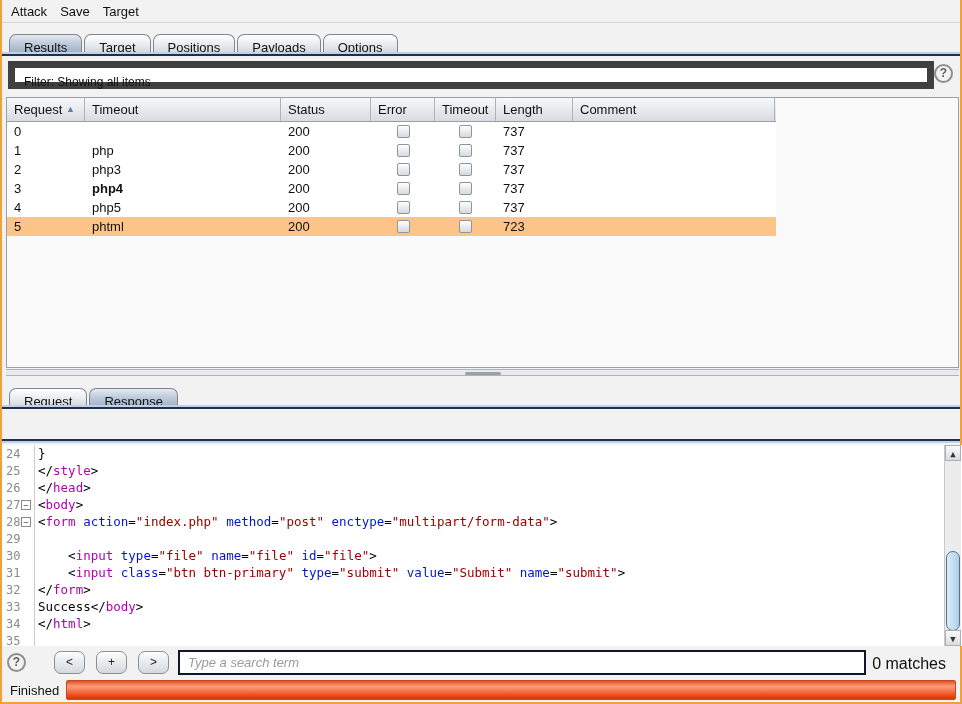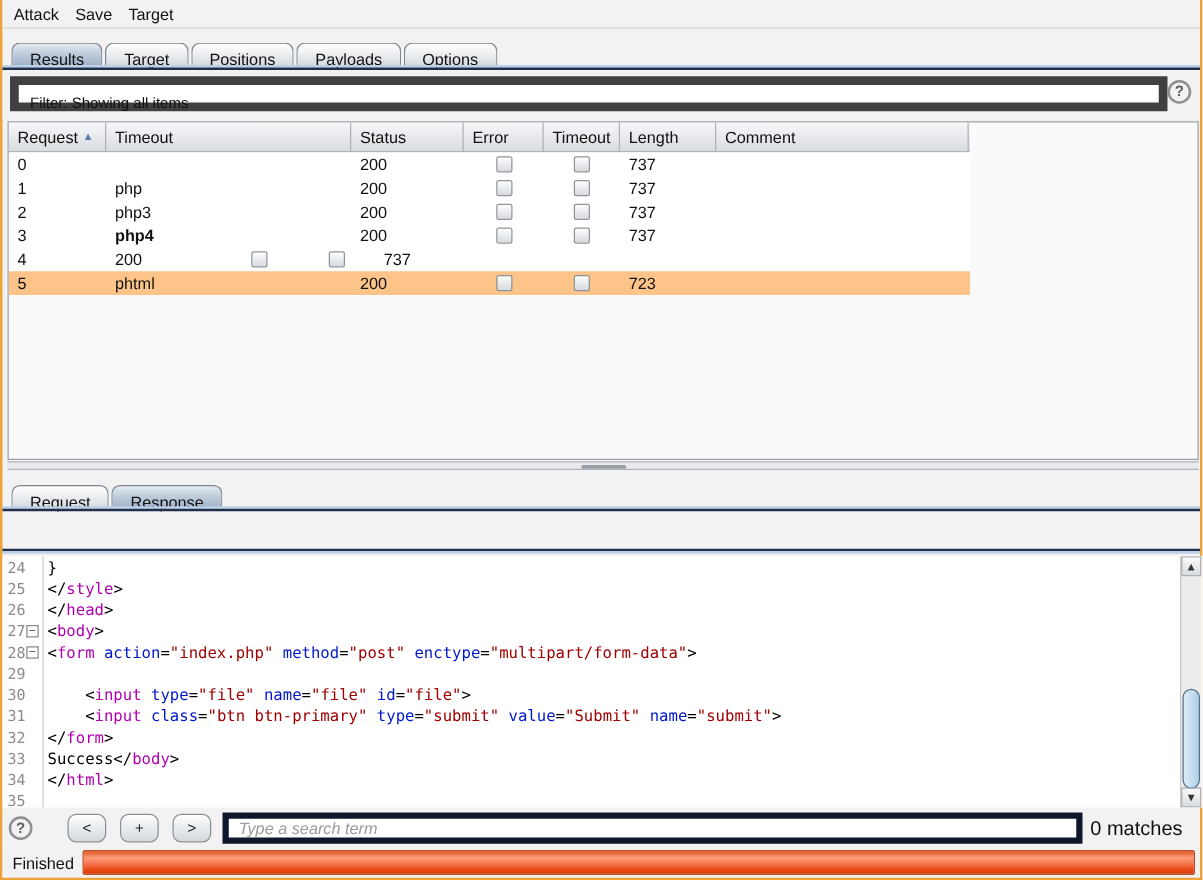--- a/index.html
+++ b/index.html
@@ -79,21 +79,21 @@
   .vthumb { position:absolute; left:1px; top:106px; width:14px; height:80px; border:1px solid #52718c; border-radius:8px;
             background:linear-gradient(90deg,#dcedf8 0%,#c2dcef 60%,#aecfe6 100%); }
 
   
   .search-row { position:absolute; top:648px; left:0; right:0; height:30px; background:#f2f2f2; }
   .search-help { left:5px; top:5px; }
   .sbtn { position:absolute; top:3px; width:31px; height:23px; border:1px solid #8a9097; border-radius:7px;
           background:linear-gradient(180deg,#fdfdfe 0%,#e8ebee 50%,#d4d9de 100%);
           font-size:12px; color:#222; text-align:center; line-height:21px; }
   .sb-prev { left:52px; } .sb-add { left:94px; } .sb-next { left:136px; }
-  .search-input { position:absolute; left:176px; top:2px; width:688px; height:25px; border:5px solid #0f172a;
+  .search-input { position:absolute; left:176px; top:2px; width:688px; height:25px; border:2px solid #0f172a;
                   padding-left:8px; font-size:13px; color:#111; background:#fff; font-family:"Liberation Sans",sans-serif; }
   .search-input::placeholder { color:#9a9a9a; font-style:italic; }
   .matches { position:absolute; right:14px; top:7px; font-size:16px; color:#111; }
 
   
   .status-row { position:absolute; top:679px; left:0; right:0; height:23px; background:#f2f2f2; }
   .status-label { position:absolute; left:8px; top:4px; font-size:13px; color:#111; }
   .progress { position:absolute; left:64px; top:1px; width:890px; height:20px; border:1px solid #c24a1e; border-radius:2px;
               background:linear-gradient(180deg,#e05322 0%,#ff9d7a 30%,#f4764e 55%,#e8440e 85%,#d03a0e 100%); }
 </style>
@@ -181,20 +181,21 @@
             <div class="cb"></div>
           </div>
           <div class="td tdc" style="width: 61px;">
             <div class="cb"></div>
           </div>
           <div class="td" style="width: 77px;">737</div>
           <div class="td" style="width: 202px;"></div>
         </div>
         <div class="trow">
           <div class="td" style="width: 78px;">4</div>
+          <div class="td" style="width: 196px;">php5</div>
           <div class="td" style="width: 90px;">200</div>
           <div class="td tdc" style="width: 64px;">
             <div class="cb"></div>
           </div>
           <div class="td tdc" style="width: 61px;">
             <div class="cb"></div>
           </div>
           <div class="td" style="width: 77px;">737</div>
           <div class="td" style="width: 202px;"></div>
         </div>

